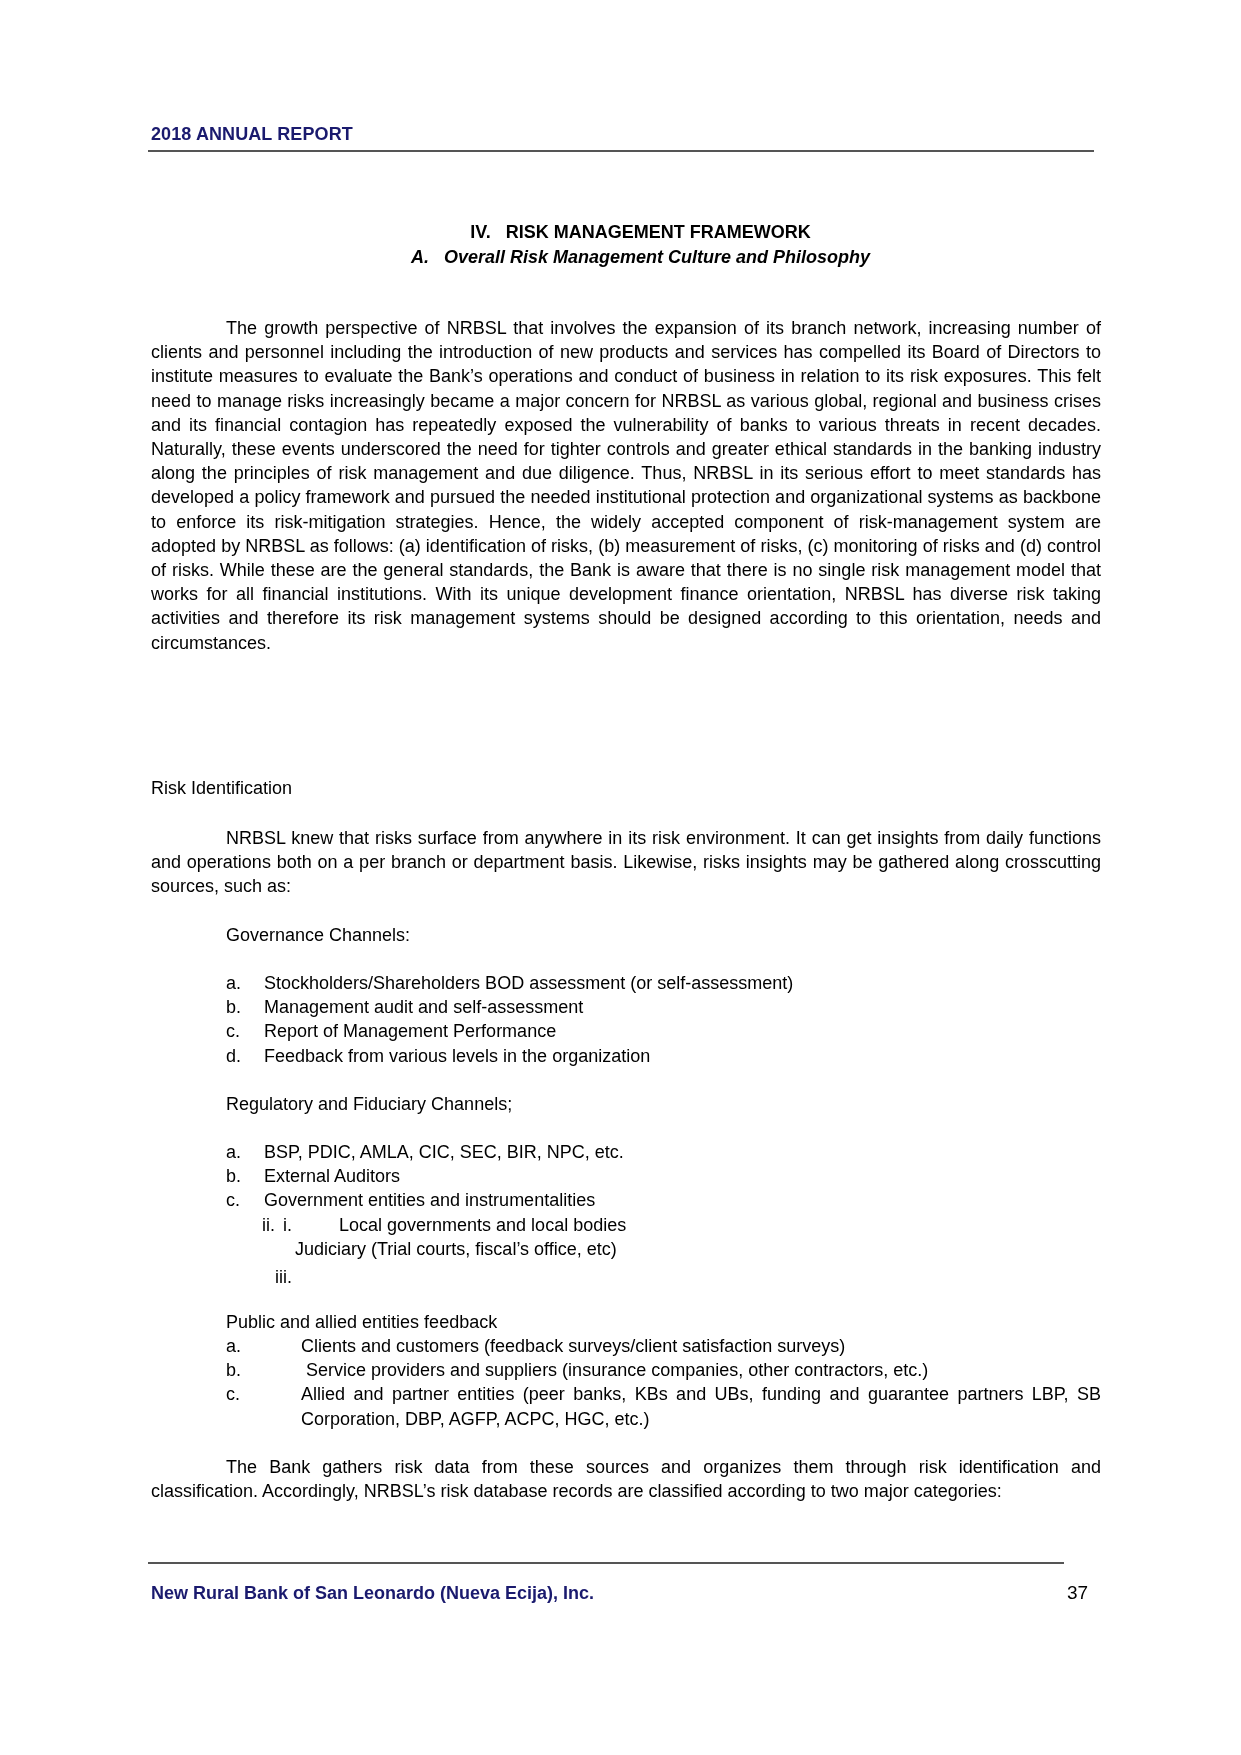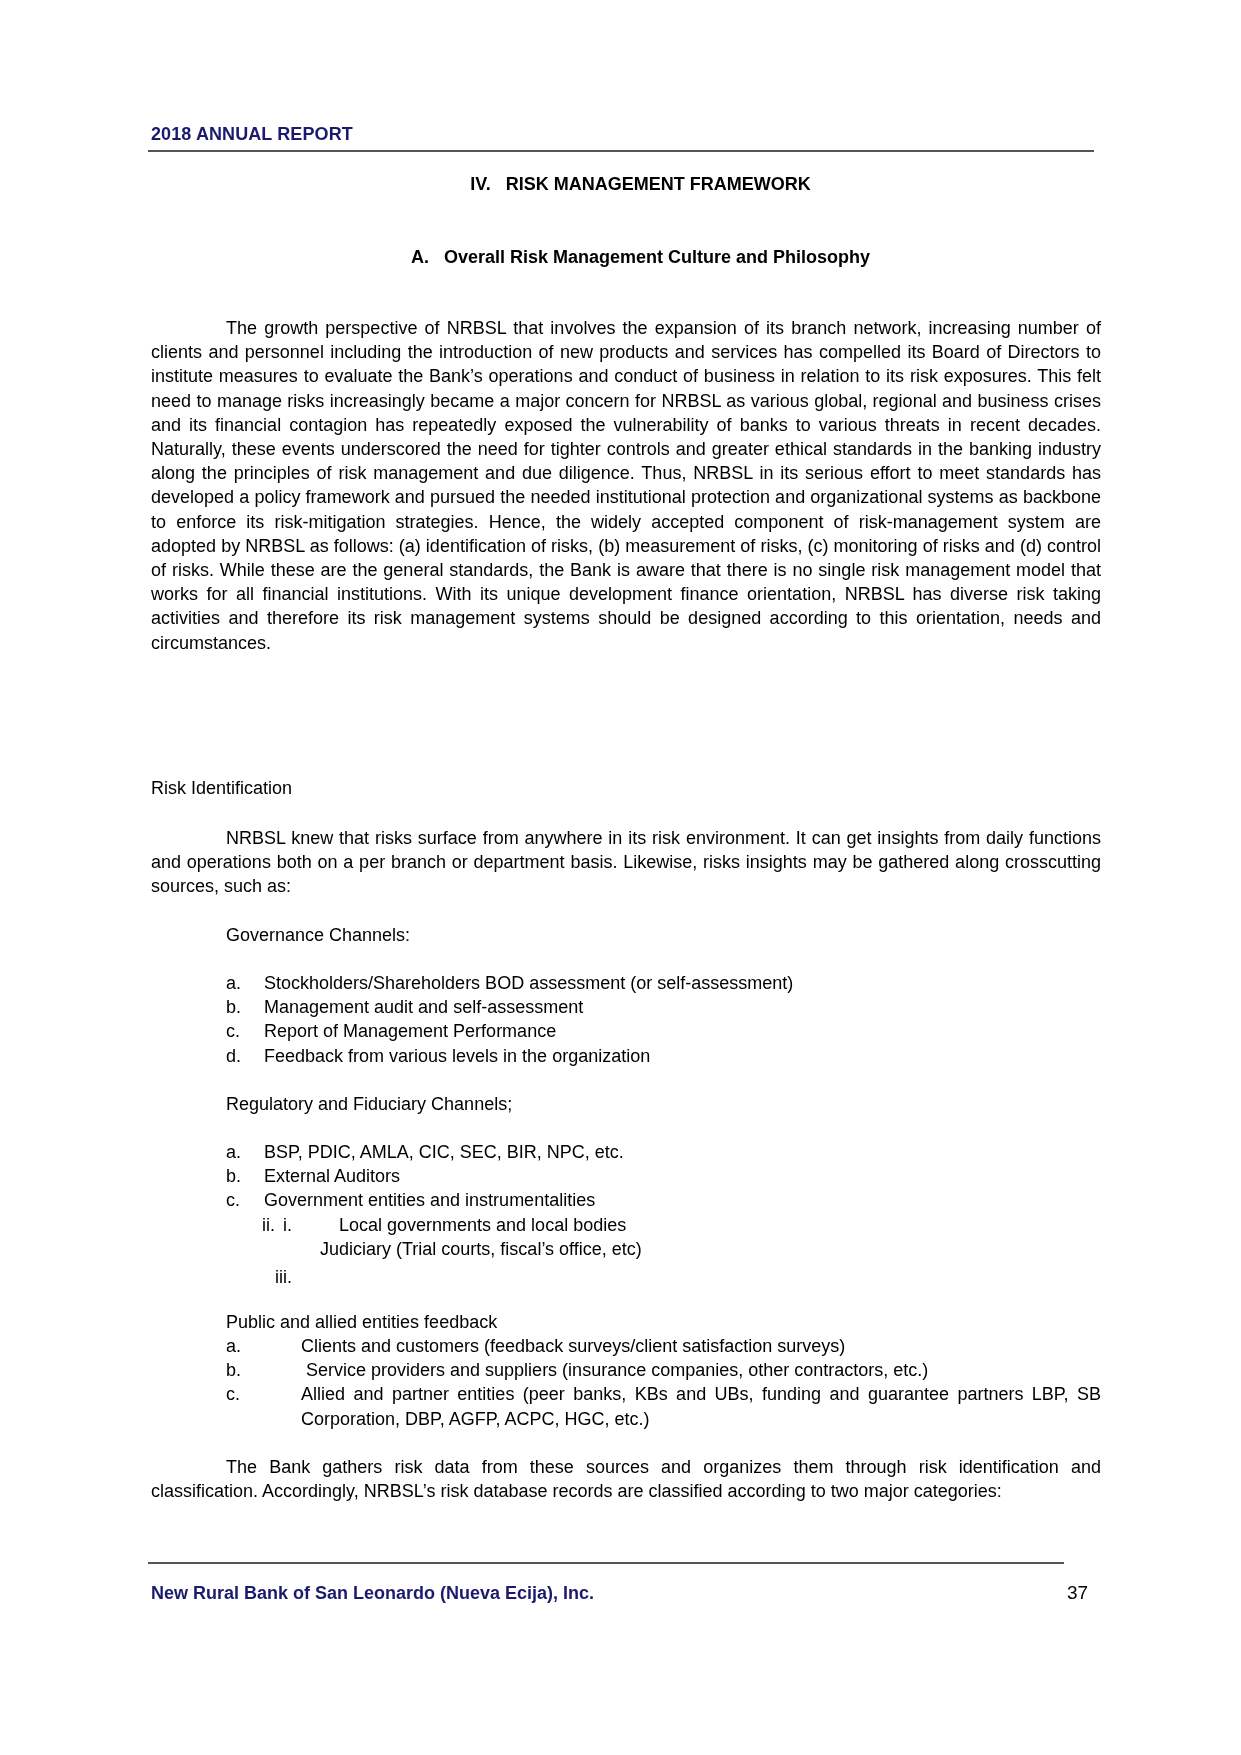--- a/index.html
+++ b/index.html
@@ -20,22 +20,22 @@
   .ftr-rule { left: 148px; top: 1562px; width: 916px; height: 2px; background: #555; }
   .ftr-title { left: 151px; top: 1583px; font-size: 18px; font-weight: bold; color: #1a1a6e; }
   .ftr-page { left: 1067px; top: 1582px; font-size: 19px; color: #000; }
 </style>
 </head>
 <body>
 
 <div class="abs hdr-title">2018 ANNUAL REPORT</div>
 <div class="abs hdr-rule"></div>
 
-<div class="abs section-title" style="white-space:pre;">IV.   RISK MANAGEMENT FRAMEWORK</div>
-<div class="abs sub-title" style="white-space:pre;">A.   Overall Risk Management Culture and Philosophy</div>
+<div class="abs section-title" style="white-space:pre;margin-top:48px;">IV.   RISK MANAGEMENT FRAMEWORK</div>
+<div class="abs sub-title" style="white-space:pre;font-style:italic;">A.   Overall Risk Management Culture and Philosophy</div>
 
 <div class="abs para" style="top:316px;">
   <span class="indent"></span><span>The growth perspective of NRBSL that involves the expansion of its branch network, increasing number of clients and personnel including the introduction of new products and services has compelled its Board of Directors to institute measures to evaluate the Bank’s operations and conduct of business in relation to its risk exposures. This felt need to manage risks increasingly became a major concern for NRBSL as various global, regional and business crises and its financial contagion has repeatedly exposed the vulnerability of banks to various threats in recent decades. Naturally, these events underscored the need for tighter controls and greater ethical standards in the banking industry along the principles of risk management and due diligence. Thus, NRBSL in its serious effort to meet standards has developed a policy framework and pursued the needed institutional protection and organizational systems as backbone to enforce its risk-mitigation strategies. Hence, the widely accepted component of risk-management system are adopted by NRBSL as follows: (a) identification of risks, (b) measurement of risks, (c) monitoring of risks and (d) control of risks. While these are the general standards, the Bank is aware that there is no single risk management model that works for all financial institutions. With its unique development finance orientation, NRBSL has diverse risk taking activities and therefore its risk management systems should be designed according to this orientation, needs and circumstances.</span>
 </div>
 
 <div class="abs heading" style="top:778px;">Risk Identification</div>
 
 <div class="abs para" style="top:826px;">
   <span class="indent"></span><span>NRBSL knew that risks surface from anywhere in its risk environment.  It can get insights from daily functions and operations both on a per branch or department basis. Likewise, risks insights may be gathered along crosscutting sources, such as:</span>
 </div>
@@ -76,21 +76,21 @@
     </div>
   <div class="li">
       <span class="mk" style="left:36px; width:30px; text-align:right;">i.</span>
     </div>
   <div class="li">
       <span class="mk" style="left:36px; width:30px; ">ii.</span>
       <span class="tx" style="margin-left:113px;">Local governments and local bodies</span>
     </div>
   <div class="li">
       <span class="mk" style="left:36px; width:30px; text-align:right;margin-top:28px;">iii.</span>
-      <span class="tx" style="margin-left:94px;">Judiciary (Trial courts, fiscal’s office, etc)</span>
+      <span class="tx" style="margin-left:69px;">Judiciary (Trial courts, fiscal’s office, etc)</span>
     </div>
 </div>
 
 <div class="abs plain" style="left:226px; top:1310px;">Public and allied entities feedback</div>
 <div class="abs" style="left:226px; top:1334px; width:875px;">
   <div class="li">
       <span class="mk">a.</span>
       <span class="tx" style="margin-left:75px; white-space:pre;">Clients and customers (feedback surveys/client satisfaction surveys)</span>
     </div>
   <div class="li">

